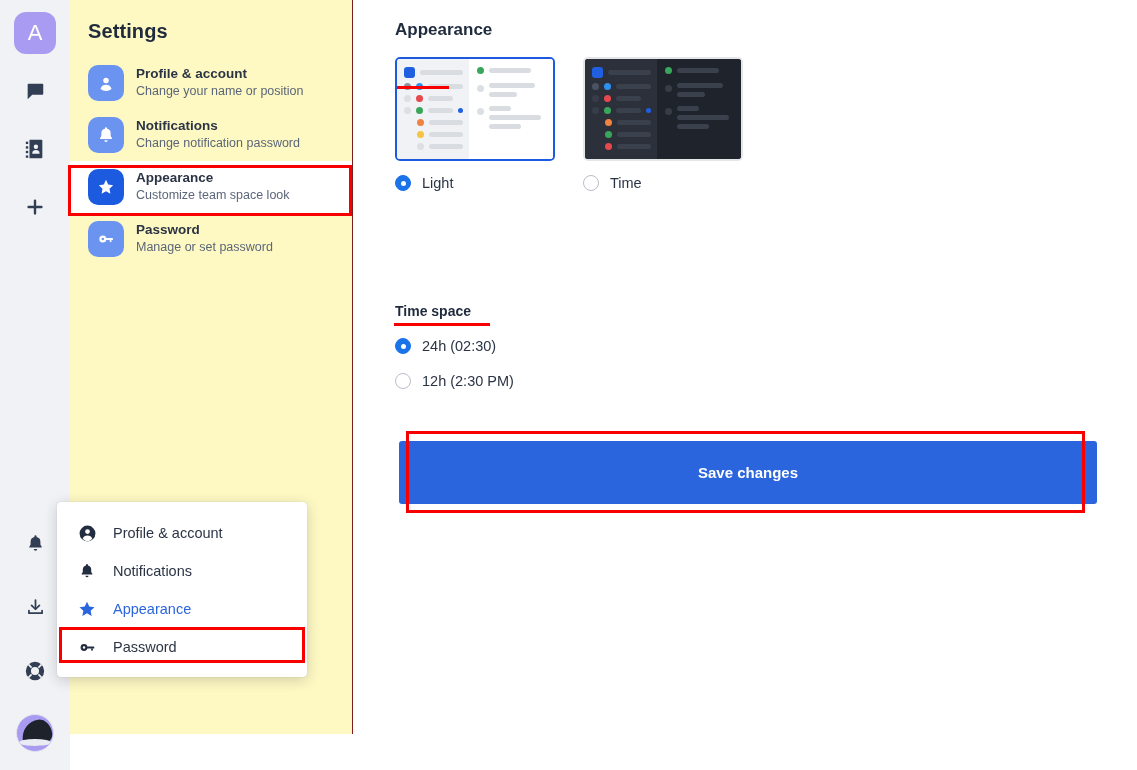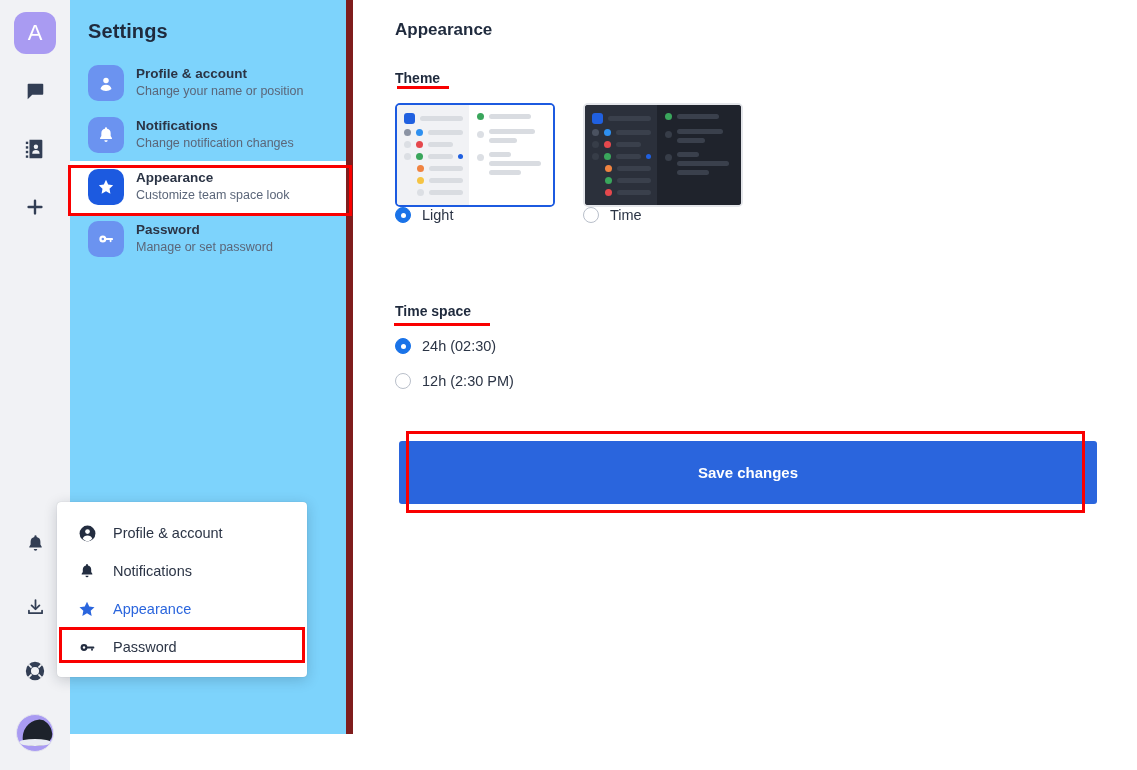--- a/index.html
+++ b/index.html
@@ -47,22 +47,22 @@
     transform:rotate(-8deg);
   }
   .rail-photo .base{
     position:absolute;left:2px;bottom:5px;width:32px;height:7px;
     background:#e9ecf3;border-radius:50%;
   }
 
   
   #settings-panel{
     position:absolute; left:70px; top:0; width:283px; height:734px;
-    background:#7dd3fc;
-    border-right:7px solid #7f1d1d;
+    background:#fef9c3;
+    border-right:1px solid #7f1d1d;
   }
   #settings-title{
     font-size:20px;font-weight:700;color:#1f2a3d;
     padding:20px 0 14px 18px;letter-spacing:.1px;
   }
   .nav-item{
     display:flex;align-items:center;gap:12px;
     padding:8px 10px 8px 18px;
     min-height:48px;
   }
@@ -111,21 +111,21 @@
   .dot{ width:7px;height:7px;border-radius:50%;flex:0 0 7px; }
   .bar{ height:5px;border-radius:3px; }
   .theme-card.light .bar{ background:#d9dce1; }
   .theme-card.dark .bar{ background:#3a404c; }
   .theme-card.light .dot.grey{ background:#8b93a3; }
   .theme-card.light .dot.grey.pale{ background:#dcdfe4; }
   .theme-card.dark .dot.grey{ background:#4b5260; }
   .theme-card.dark .dot.grey.pale{ background:#373d48; }
   .bluedot{ width:5px;height:5px;border-radius:50%;background:#2060e0;flex:0 0 5px;margin-left:auto; }
 
-  .radio-row{ display:flex;align-items:center;gap:11px;}
+  .radio-row{ display:flex;align-items:center;gap:11px;margin-top:14px; }
   .radio{
     width:16px;height:16px;border-radius:50%;flex:0 0 16px;
     border:1.6px solid #b9bfca;background:#fff;
     display:flex;align-items:center;justify-content:center;
   }
   .radio.on{ border-color:#1a73e8;background:#1a73e8; }
   .radio.on::after{ content:"";width:5px;height:5px;border-radius:50%;background:#ffffff; }
   .radio-label{ font-size:14.5px;color:#2b3445; }
 
   #time-section{ position:absolute; left:395px; top:303px; }
@@ -239,21 +239,21 @@
 
   <div class="nav-item">
     <span class="nav-ico">
       <svg width="20" height="20" viewBox="0 0 24 24" fill="currentColor">
         <path d="M12 2.6a1.3 1.3 0 0 1 1.3 1.3v.6a5.6 5.6 0 0 1 4.3 5.4v3.3l1.5 2.4v1.1H4.9v-1.1l1.5-2.4V9.9a5.6 5.6 0 0 1 4.3-5.4v-.6A1.3 1.3 0 0 1 12 2.6z"></path>
         <path d="M10 18.4h4a2 2 0 0 1-4 0z"></path>
       </svg>
     </span>
     <span class="nav-text">
       <span class="nav-label" style="display:block">Notifications</span>
-      <span class="nav-sub" style="display:block">Change notification changes</span>
+      <span class="nav-sub" style="display:block">Change notification password</span>
     </span>
   </div>
 
   <div class="nav-item selected">
     <span class="nav-ico">
       <svg width="20" height="20" viewBox="0 0 24 24" fill="currentColor">
         <path d="M12 3.4l2.6 5.6 6 .8-4.4 4.2 1.1 6-5.3-2.9-5.3 2.9 1.1-6L3.4 9.8l6-.8z"></path>
       </svg>
     </span>
     <span class="nav-text">
@@ -274,21 +274,20 @@
     <span class="nav-text">
       <span class="nav-label" style="display:block">Password</span>
       <span class="nav-sub" style="display:block">Manage or set password</span>
     </span>
   </div>
 </div>
 
 <div id="main">
   <div id="page-title">Appearance</div>
 
-  <div class="section-title" id="theme-title">Theme</div>
 
   <div class="theme-row">
 
     <div class="theme-choice">
       <div class="theme-card light">
         <div class="tc-left">
           <div class="tc-row">
               <span class="sq"></span>
               <span class="bar" style="width:44px"></span>
             </div>

